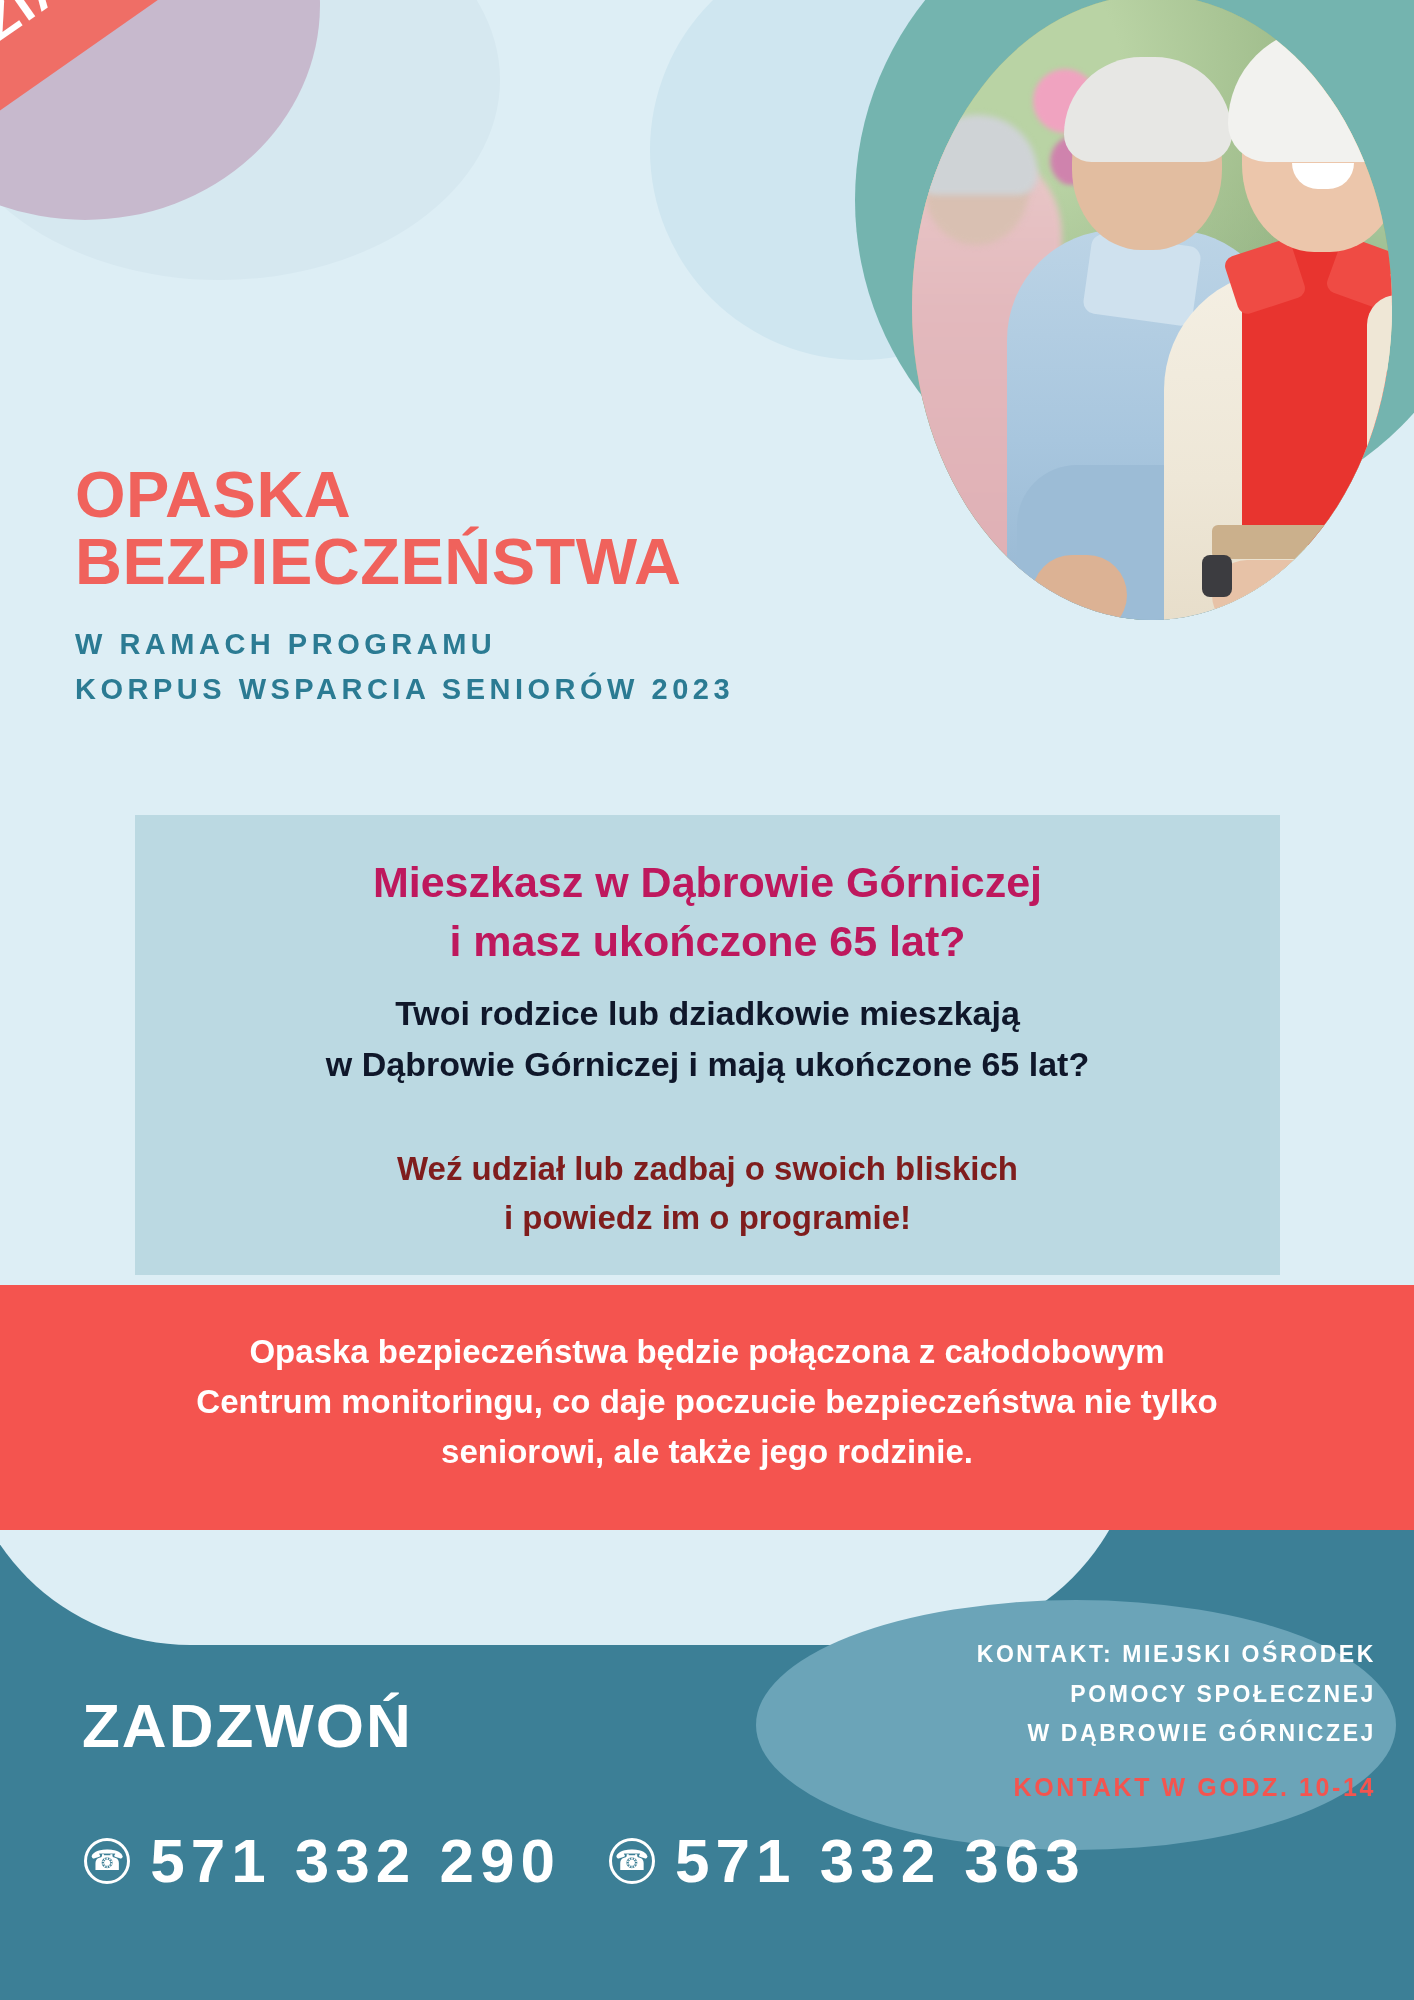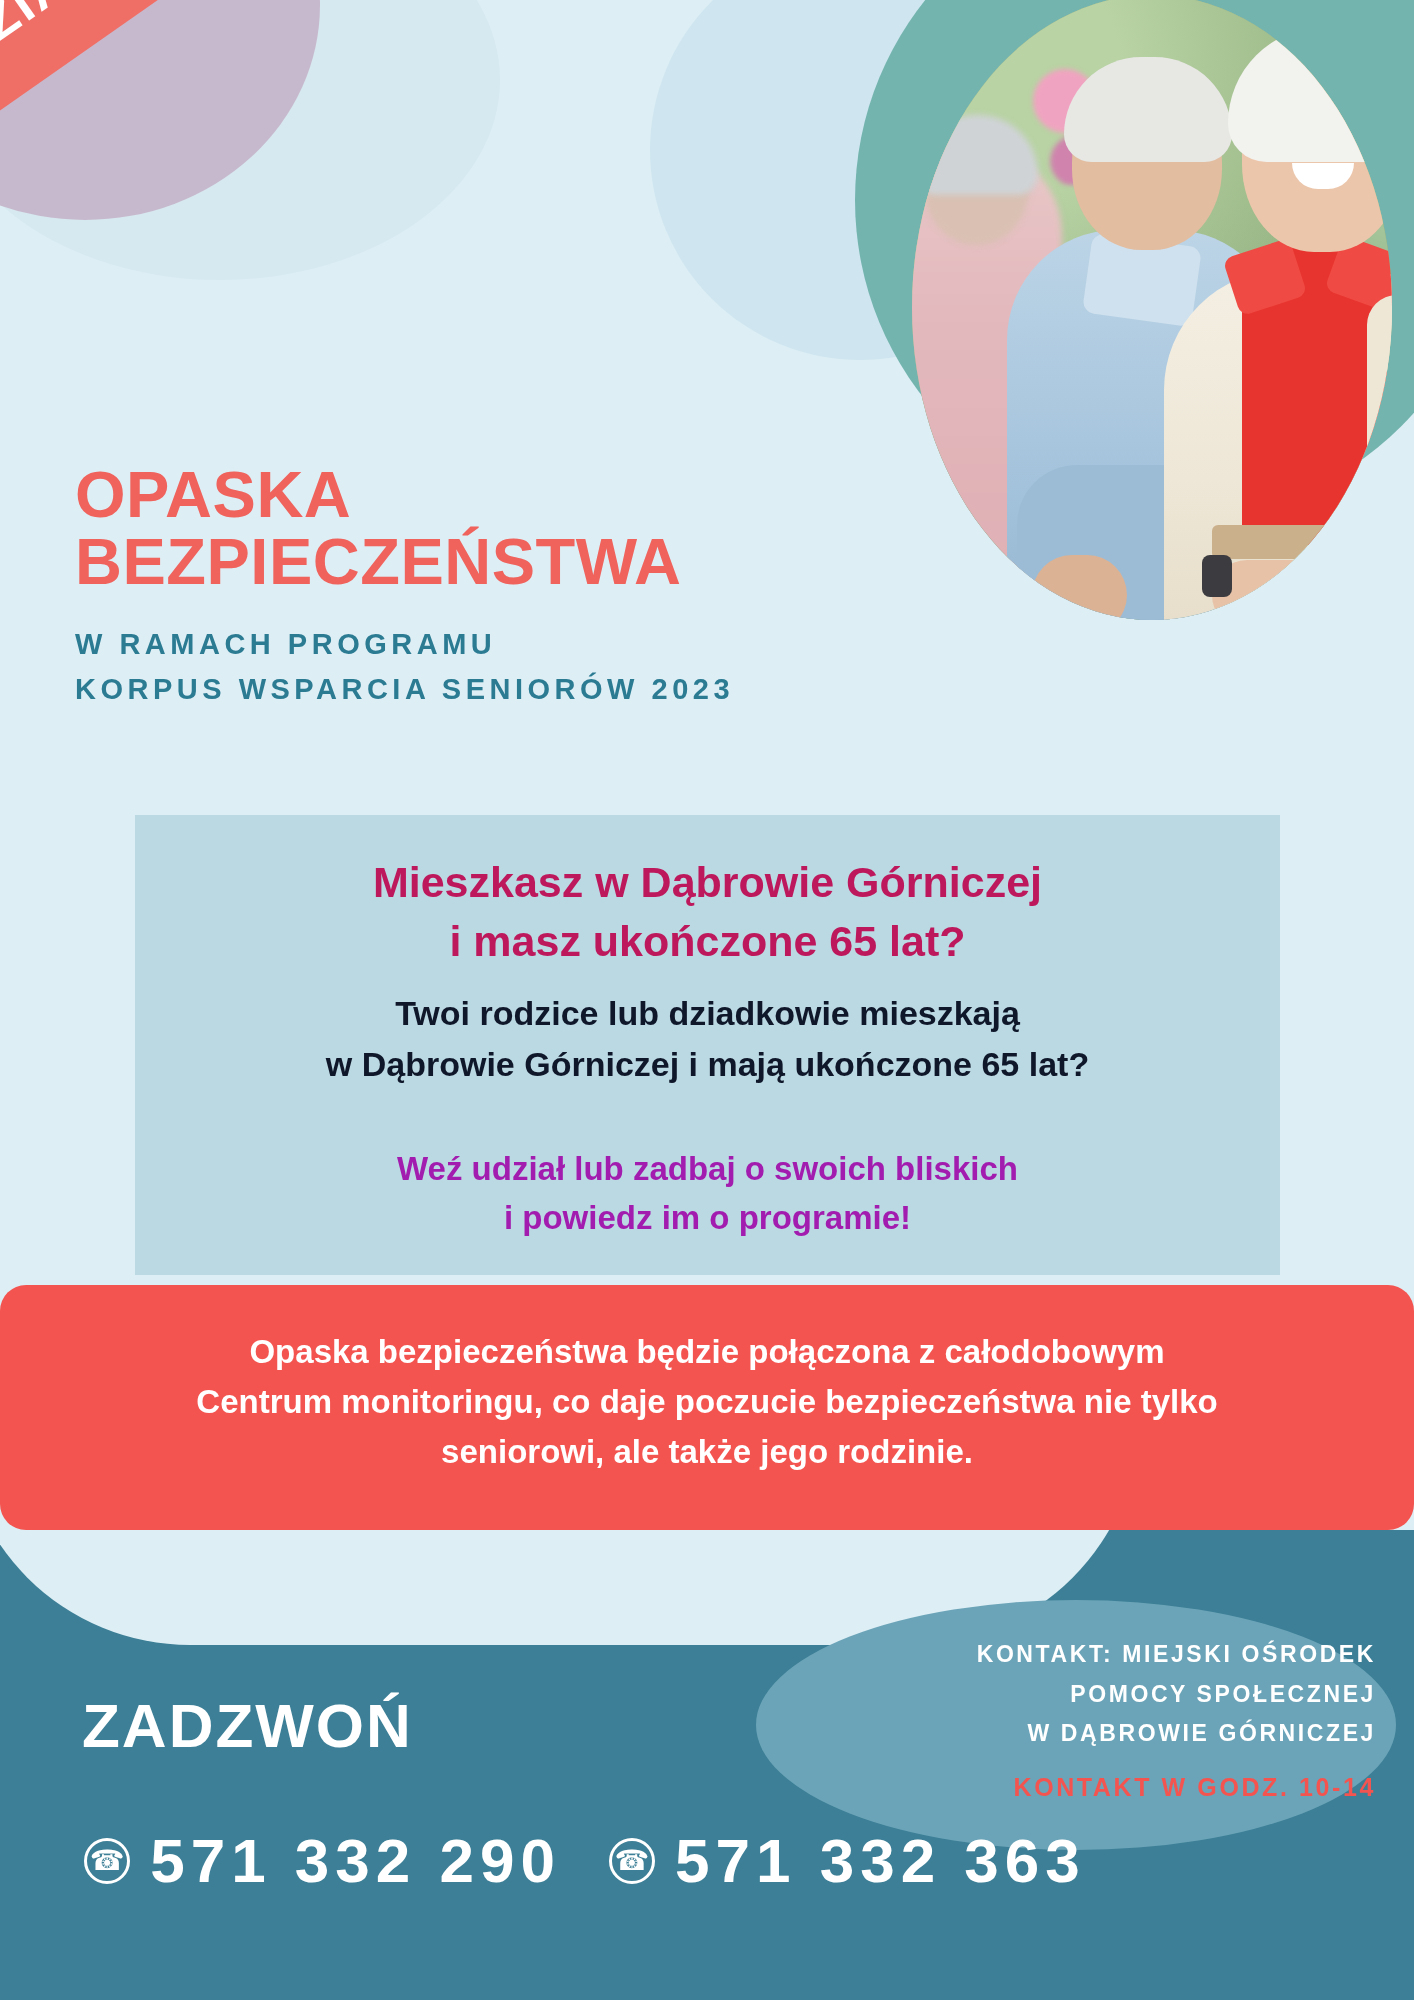--- a/index.html
+++ b/index.html
@@ -297,36 +297,35 @@
     font-size: 34px;
     font-weight: bold;
     line-height: 1.5;
     color: #0f172a;
   }
   .panel .q3 {
     margin-top: 54px;
     font-size: 33px;
     font-weight: bold;
     line-height: 1.5;
-    color: #a21caf;
+    color: #7f1d1d;
   }
 
   
   .red-band {
     position: absolute;
     left: 0; top: 1285px;
     width: 1414px; height: 245px;
     background: #f4544f;
     color: #ffffff;
     text-align: center;
     font-size: 33px;
     font-weight: bold;
     line-height: 1.52;
     padding: 42px 60px 0 60px;
-    border-radius: 26px;
   }
 
   
   .teal-band {
     position: absolute;
     left: 0; top: 1530px;
     width: 1414px; height: 470px;
     background: #3c7f96;
     overflow: hidden;
   }

